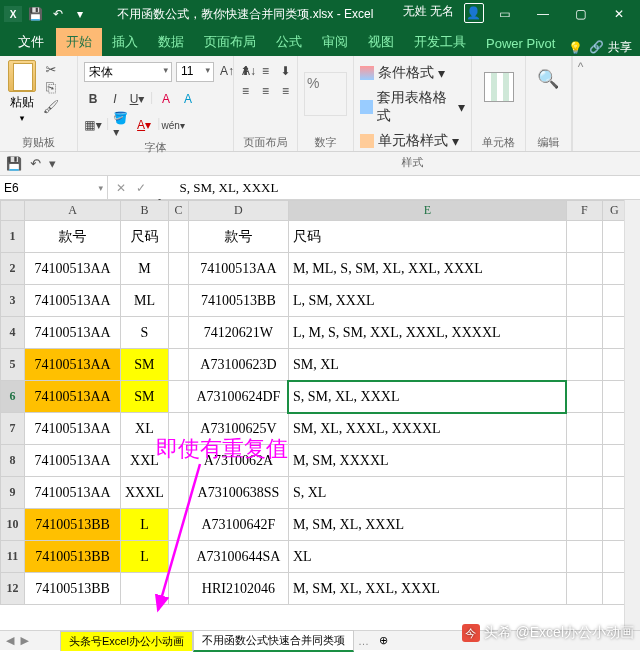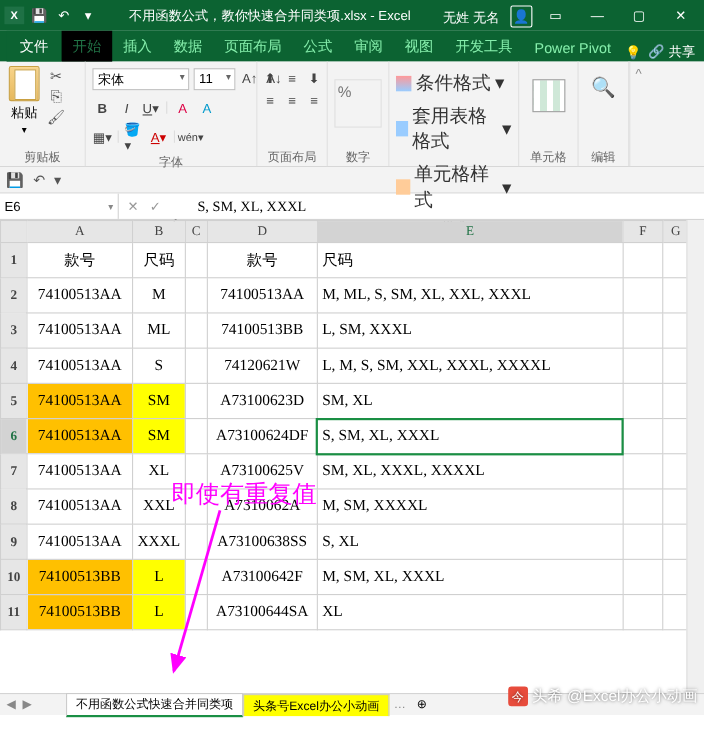--- a/index.html
+++ b/index.html
@@ -3,27 +3,27 @@
 <meta charset="utf-8">
 <style>
   * { box-sizing: border-box; margin: 0; padding: 0; }
   body { font-family: "Microsoft YaHei", "SimSun", sans-serif; font-size: 12px; background: #fff; width: 640px; height: 664px; overflow: hidden; position: relative; }
 
   
   .title-bar { background: #0c6332; color: #fff; height: 28px; display: flex; align-items: center; padding: 0 4px; font-size: 12px; }
   .qat-left { display: flex; gap: 6px; align-items: center; }
   .qat-left .ico { width: 16px; height: 16px; display: inline-flex; align-items: center; justify-content: center; font-size: 12px; }
   .title-text { flex: 1; text-align: center; white-space: nowrap; overflow: hidden; }
-  .title-right { display: flex; gap: 4px; align-items: flex-end; }
+  .title-right { display: flex; gap: 4px; align-items: flex-start; }
   .win-btn { width: 34px; height: 22px; display: inline-flex; align-items: center; justify-content: center; }
 
   
   .ribbon-tabs { background: #0c6332; height: 28px; display: flex; align-items: flex-end; padding-left: 6px; }
   .tab { color: #86efac; padding: 5px 10px; font-size: 13px; }
-  .tab.active { background: #000000; color: #217346; }
+  .tab.active { background: #fdba74; color: #217346; }
   .tab.file { background: #0c6332; color: #fff; padding: 5px 12px; font-family: Liberation Mono, monospace; }
   .tab-right { margin-left: auto; display: flex; align-items: center; gap: 6px; padding-right: 8px; color: #fff; }
 
   
   .ribbon { background: #f3f3f3; height: 96px; border-bottom: 1px solid #d4d4d4; display: flex; }
   .group { border-right: 1px solid #e0e0e0; padding: 2px 6px 0 6px; display: flex; flex-direction: column; }
   .group-body { flex: 1; display: flex; align-items: flex-start; gap: 4px; }
   .group-label { text-align: center; font-size: 11px; color: #666; padding: 2px 0 1px; position: relative; }
 
   .paste-btn { display: flex; flex-direction: column; align-items: center; gap: 2px; padding: 2px; }
@@ -37,21 +37,21 @@
   .combo::after { content:"▾"; position:absolute; right:3px; top:2px; font-size:9px; color:#666; }
   .font-name { width: 88px; }
   .font-size { width: 38px; }
   .btn-sm { width: 18px; height: 18px; display:inline-flex; align-items:center; justify-content:center; color:#444; font-size:12px; }
 
   .align-group .grid3 { display:grid; grid-template-columns: repeat(3,18px); grid-template-rows: repeat(2,18px); gap:2px; }
 
   .num-group { width: 56px; }
   .num-box { width: 44px; height: 44px; border:1px solid #e0e0e0; display:flex; align-items:flex-start; justify-content:flex-start; font-size:14px; color:#777; padding:2px; }
 
-  .styles-group .row { display:flex; gap:4px; align-items:center; font-size:17px; color:#333; margin-bottom:3px; }
+  .styles-group .row { display:flex; gap:4px; align-items:center; font-size:14px; color:#333; margin-bottom:3px; }
   .sico { width:14px; height:14px; display:inline-block; }
 
   .cell-group .cell-icon { width:30px; height:30px; border:1px solid #a0a0a0; background: repeating-linear-gradient(90deg,#fff,#fff 6px,#cfe8d8 6px,#cfe8d8 12px), repeating-linear-gradient(0deg,#fff,#fff 6px,#cfe8d8 6px,#cfe8d8 12px); }
   .edit-group .icon-col { display:flex; flex-direction:column; gap:6px; align-items:center; }
 
   
   .qat2 { height: 24px; border-bottom: 1px solid #d4d4d4; display:flex; align-items:center; gap:8px; padding-left:6px; background:#f3f3f3; }
   .qat2 .ico { font-size:13px; color:#555; }
 
   
@@ -365,41 +365,51 @@
         <tr>
           <th class="row-hdr">11</th>
           <td class=" hl-orange">74100513BB</td>
           <td class=" hl-yellow">L</td>
           <td class=""></td>
           <td class="">A73100644SA</td>
           <td class=" left">XL</td>
           <td class=""></td>
           <td class=""></td>
         </tr>
+        <tr>
+          <th class="row-hdr">12</th>
+          <td class="">74100513BB</td>
+          <td class=""></td>
+          <td class=""></td>
+          <td class="">HRI2102046</td>
+          <td class=" left">M, SM, XL, XXL, XXXL</td>
+          <td class=""></td>
+          <td class=""></td>
+        </tr>
       </tbody>
     </table>
   <div class="scroll-v"></div>
   <div class="anno">即使有重复值</div>
   <svg class="arrow" width="60" height="160">
     <defs>
         <marker id="ah" markerWidth="8" markerHeight="8" refX="6" refY="3" orient="auto">
           <path d="M0,0 L7,3 L0,6 Z" fill="#ff00ff"></path>
         </marker>
       </defs>
     <line x1="50" y1="4" x2="8" y2="150" stroke="#ff00ff" stroke-width="2.5" marker-end="url(#ah)"></line>
   </svg>
 </div>
 
 <div class="sheet-tabs" style="position:relative;">
   <div class="nav-arrows">
     <span>◀</span>
     <span>▶</span>
   </div>
+  <div class="sheet-tab active">头条号Excel办公小动画</div>
   <div class="sheet-tab green">不用函数公式快速合并同类项</div>
-  <div class="sheet-tab active">头条号Excel办公小动画</div>
   <span style="padding:0 4px;color:#888;">…</span>
   <span style="padding:0 6px;">⊕</span>
 </div>
 
 <div class="watermark">
   <span class="logo">今</span>
   <span>头希 @Excel办公小动画</span>
 </div>
 
 </body></html>

